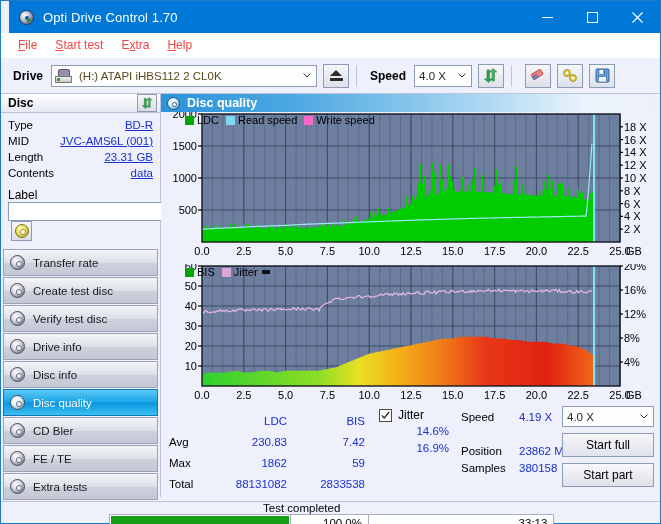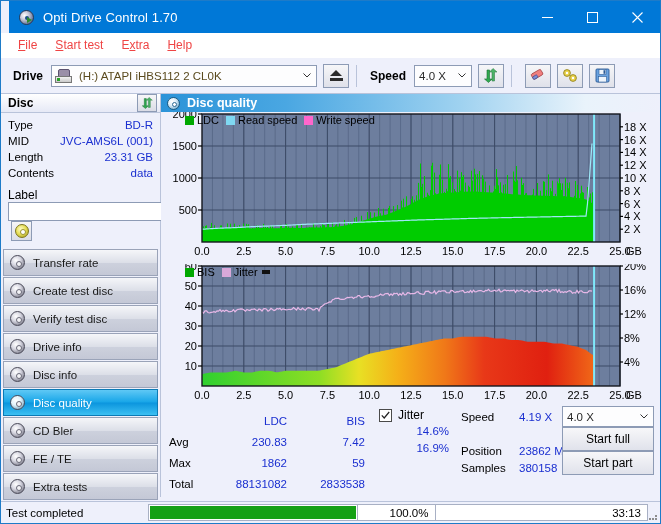--- a/index.html
+++ b/index.html
@@ -194,21 +194,21 @@
   .disc-info {
     padding: 5px 7px 4px 7px;
     background: #eef0fb;
   }
   .di-row {
     display: flex; justify-content: space-between;
     font-size: 11.5px; line-height: 15px;
     margin-bottom: 1px;
   }
   .di-label { color: #000; }
-  .di-value { color: #1a2fd0; }
+  .di-value { color: #1a2fd0; text-decoration: underline; }
   .label-row {
     display: flex; align-items: flex-start; margin-top: 7px; flex-direction: column;
   }
   .label-row .di-label { width: 44px; }
   .label-input {
     flex: 1; height: 18px;
     background: #ffffff; border: 1px solid #8d9bb5;
     box-sizing: border-box;
   }
   .cd-btn {
@@ -349,36 +349,37 @@
   }
   .speed-block .sb-row { display: flex; height: 17px; align-items: center; }
   .sb-lbl { width: 58px; color: #000; }
   .sb-val { color: #1a2fd0; }
   .btn-col {
     position: absolute; right: 6px; top: 0;
     width: 92px;
   }
   .btn-col .combo { width: 92px; height: 21px; }
   .btn-std {
-    width: 92px; height: 24px; 
+    width: 92px; height: 24px; margin-top: 6px;
     border: 1px solid #8d9bb5;
     background: linear-gradient(#f7f7f9, #e0e2eb);
     font-size: 12px; color: #000;
     display: flex; align-items: center; justify-content: center;
     box-sizing: border-box;
   }
 
   
   .statusbar {
     position: absolute; left: 0; bottom: 0;
     width: 659px; height: 22px;
     background: #eef0fb;
     border-top: 1px solid #b9c3da;
     display: flex; align-items: center;
     box-sizing: border-box;
+    flex-direction: column;
   }
   .sb-text {
     width: 140px; padding-left: 5px;
     font-size: 11.5px; color: #000;
   }
   .progress-wrap {
     flex: 1; height: 17px; margin: 0 0 0 2px;
     background: #ffffff; border: 1px solid #a8b0c4;
     display: flex; align-items: center;
     box-sizing: border-box;

